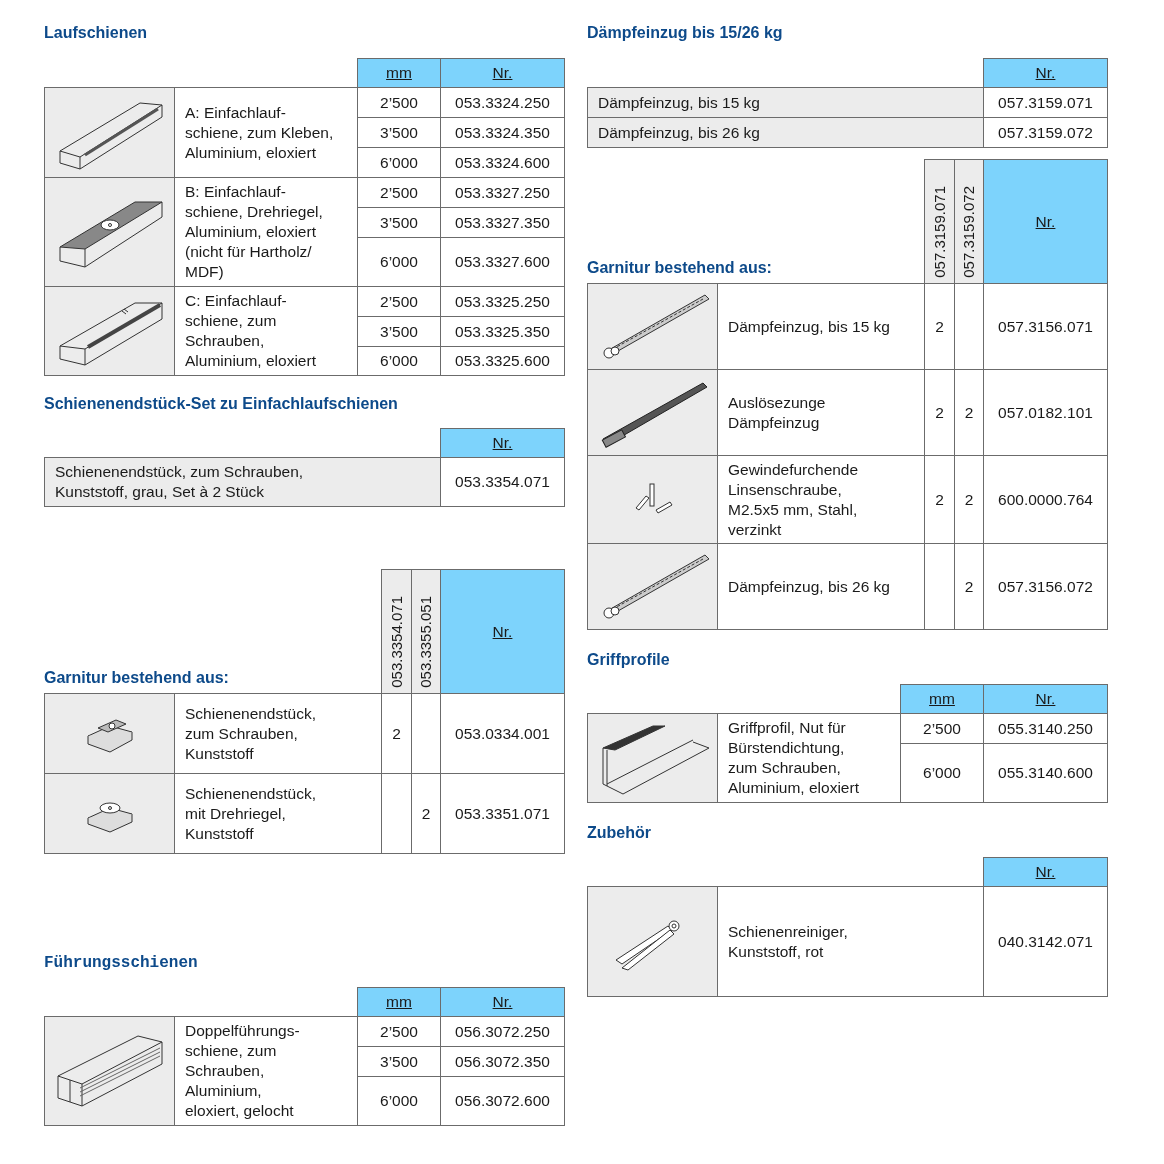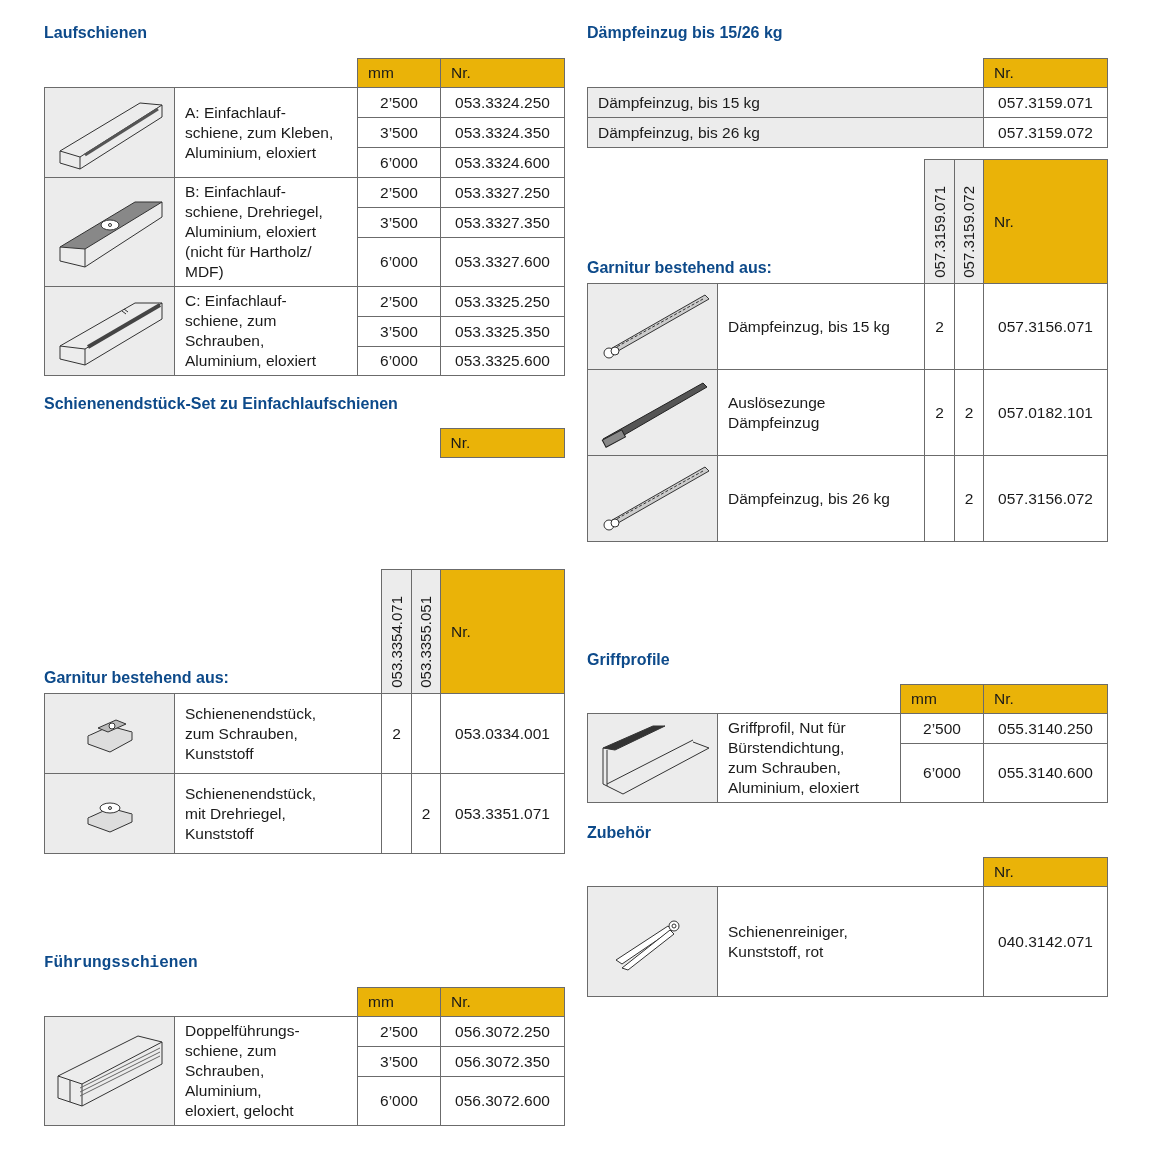--- a/index.html
+++ b/index.html
@@ -2,21 +2,21 @@
 <html><head>
 <meta charset="utf-8">
 <style>
   html, body { margin: 0; padding: 0; background: #ffffff; }
   body { width: 1164px; height: 1164px; position: relative; overflow: hidden;
          font-family: "Liberation Sans", sans-serif; color: #1a1a1a; font-size: 15.5px; }
   .title { position: absolute; color: #0d4a8a; font-weight: bold; font-size: 16px; }
   table { position: absolute; border-collapse: collapse; table-layout: fixed; }
   td { border: 1px solid #6b6b6b; padding: 0 10px; line-height: 20px; vertical-align: middle; }
   td.blank { border: none; background: transparent; }
-  td.hdr { background: #eab308; text-align: left; }
+  td.hdr { background: #7dd3fc; text-align: center; text-decoration: underline; }
   td.img { background: #ececec; text-align: center; padding: 0; }
   td.num { text-align: center; padding: 0 4px; }
   td.desc { background: #ffffff; }
   td.descg { background: #ececec; }
   td.vert { background: #ececec; padding: 0; text-align: center; vertical-align: bottom; }
   .vtext { display: inline-block; writing-mode: vertical-rl; transform: rotate(180deg);
            white-space: nowrap; padding-bottom: 8px; font-size: 15px; }
   .gtitle { position: absolute; color: #0d4a8a; font-weight: bold; font-size: 16px; }
   svg { display: block; margin: 0 auto; }
 </style>
@@ -129,20 +129,25 @@
 <table style="left:44px;top:428px;width:520px;">
   <colgroup>
       <col style="width:396px">
       <col style="width:124px">
     </colgroup>
   <tbody>
       <tr style="height:29px">
     <td class="blank"></td>
     <td class="hdr">Nr.</td>
   </tr>
+  <tr style="height:49px">
+    <td class="descg" style="white-space:pre-line">Schienenendstück, zum Schrauben,
+Kunststoff, grau, Set à 2 Stück</td>
+    <td class="num">053.3354.071</td>
+  </tr>
 </tbody>
   </table>
 
 <div class="gtitle" style="left:44px;top:669px;">Garnitur bestehend aus:</div>
 
 <table style="left:44px;top:569px;width:520px;">
   <colgroup>
       <col style="width:130px">
       <col style="width:207px">
       <col style="width:30px">
@@ -305,20 +310,38 @@
               <rect x="10" y="60" width="22" height="8" transform="rotate(-28 20 64)" fill="#888"></rect>
             </g>
           </svg>
     </td>
     <td class="desc" style="white-space:pre-line">Auslösezunge
 Dämpfeinzug</td>
     <td class="num">2</td>
     <td class="num">2</td>
     <td class="num">057.0182.101</td>
   </tr>
+  <tr style="height:88px">
+    <td class="img">
+      <svg width="50" height="40" viewBox="0 0 50 40">
+            <g fill="#fff" stroke="#333" stroke-width="1">
+              <rect x="22" y="4" width="4" height="22"></rect>
+              <path d="M8 28 L18 16 L21 18 L11 30 Z"></path>
+              <path d="M28 30 L42 22 L44 25 L30 33 Z"></path>
+            </g>
+          </svg>
+    </td>
+    <td class="desc" style="white-space:pre-line">Gewindefurchende
+Linsenschraube,
+M2.5x5 mm, Stahl,
+verzinkt</td>
+    <td class="num">2</td>
+    <td class="num">2</td>
+    <td class="num">600.0000.764</td>
+  </tr>
   <tr style="height:86px">
     <td class="img">
       <svg width="120" height="76" viewBox="0 0 120 76">
             <g fill="none" stroke="#333" stroke-width="1">
               <path d="M14 62 L112 6 L116 10 L18 66 Z" fill="#ccc"></path>
               <path d="M20 60 L110 10" stroke-dasharray="3 2"></path>
               <circle cx="16" cy="64" r="5" fill="#fff"></circle>
               <circle cx="22" cy="62" r="4" fill="#fff"></circle>
             </g>
           </svg>

